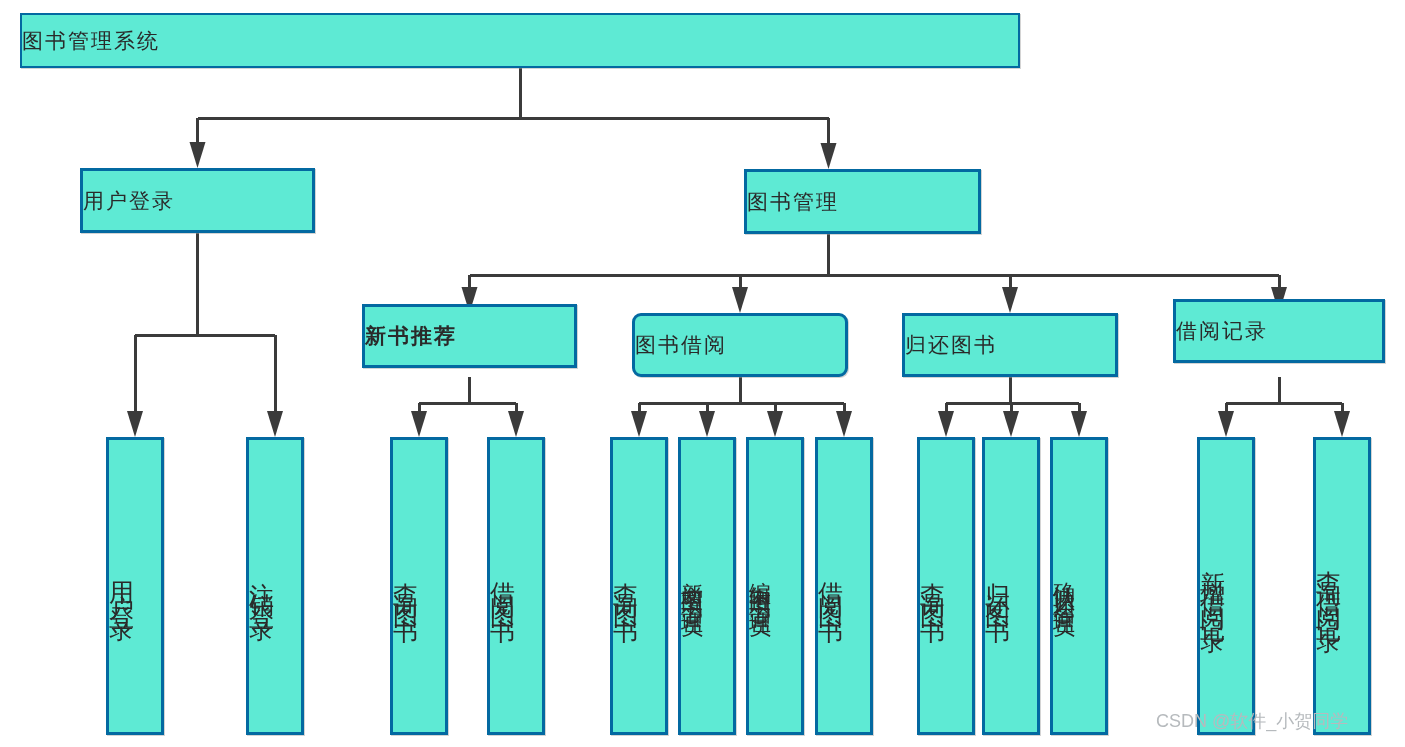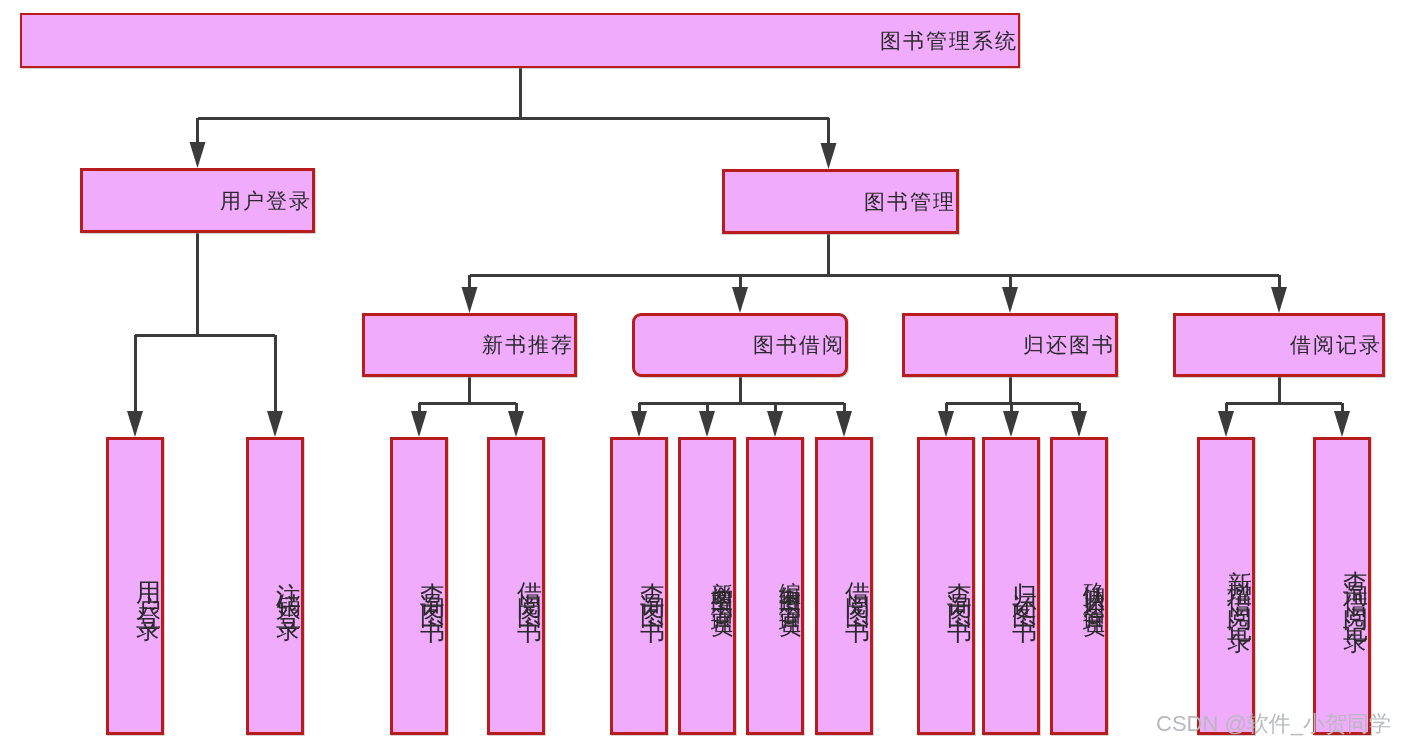--- a/index.html
+++ b/index.html
@@ -12,26 +12,26 @@
     font-family: "Liberation Sans", sans-serif;
   }
   svg.connectors {
     position: absolute;
     left: 0; top: 0;
     width: 1405px; height: 747px;
     z-index: 1;
   }
   .box {
     position: absolute;
-    background: #f0abfc;
-    border: 3px solid #b91c1c;
+    background: #5eead4;
+    border: 3px solid #0369a1;
     box-sizing: border-box;
     display: flex;
     align-items: center;
-    justify-content: flex-end;
+    justify-content: flex-start;
     z-index: 2;
     box-shadow: 1px 1px 0 rgba(160,160,160,0.45);
   }
   .box.root-box { border-width: 2px; }
   .h-label {
     font-size: 21px;
     color: #2a2a2a;
     letter-spacing: 2px;
     white-space: nowrap;
   }
@@ -49,21 +49,21 @@
     line-height: 1;
   }
   .v-label.long {
     font-size: 22px;
     letter-spacing: 5px;
   }
   .watermark {
     position: absolute;
     left: 1156px;
     top: 709px;
-    font-size: 22px;
+    font-size: 18px;
     color: #b6babd;
     z-index: 5;
     white-space: nowrap;
   }
 </style>
 </head>
 <body>
 
 <div class="stage">
 
@@ -133,34 +133,34 @@
     </g>
   </svg>
 
   <div class="box root-box" style="left:20px; top:13px; width:1000px; height:55px;">
     <span class="h-label">图书管理系统</span>
   </div>
 
   <div class="box" style="left:80px; top:168px; width:235px; height:65px;">
     <span class="h-label">用户登录</span>
   </div>
-  <div class="box" style="left:722px; top:169px; width:237px; height:65px;padding-left:46px;">
+  <div class="box" style="left:744px; top:169px; width:237px; height:65px;">
     <span class="h-label">图书管理</span>
   </div>
 
-  <div class="box" style="left:362px; top:313px; width:215px; height:64px;">
+  <div class="box" style="left:362px; top:304px; width:215px; height:64px;font-weight:bold;">
     <span class="h-label">新书推荐</span>
   </div>
   <div class="box" style="left:632px; top:313px; width:216px; height:64px;border-radius:9px;">
     <span class="h-label">图书借阅</span>
   </div>
   <div class="box" style="left:902px; top:313px; width:216px; height:64px;">
     <span class="h-label">归还图书</span>
   </div>
-  <div class="box" style="left:1173px; top:313px; width:212px; height:64px;">
+  <div class="box" style="left:1173px; top:299px; width:212px; height:64px;">
     <span class="h-label">借阅记录</span>
   </div>
 
   <div class="box leaf" style="left:106px;">
     <span class="v-label">用户登录</span>
   </div>
   <div class="box leaf" style="left:246px;">
     <span class="v-label">注销登录</span>
   </div>
 

